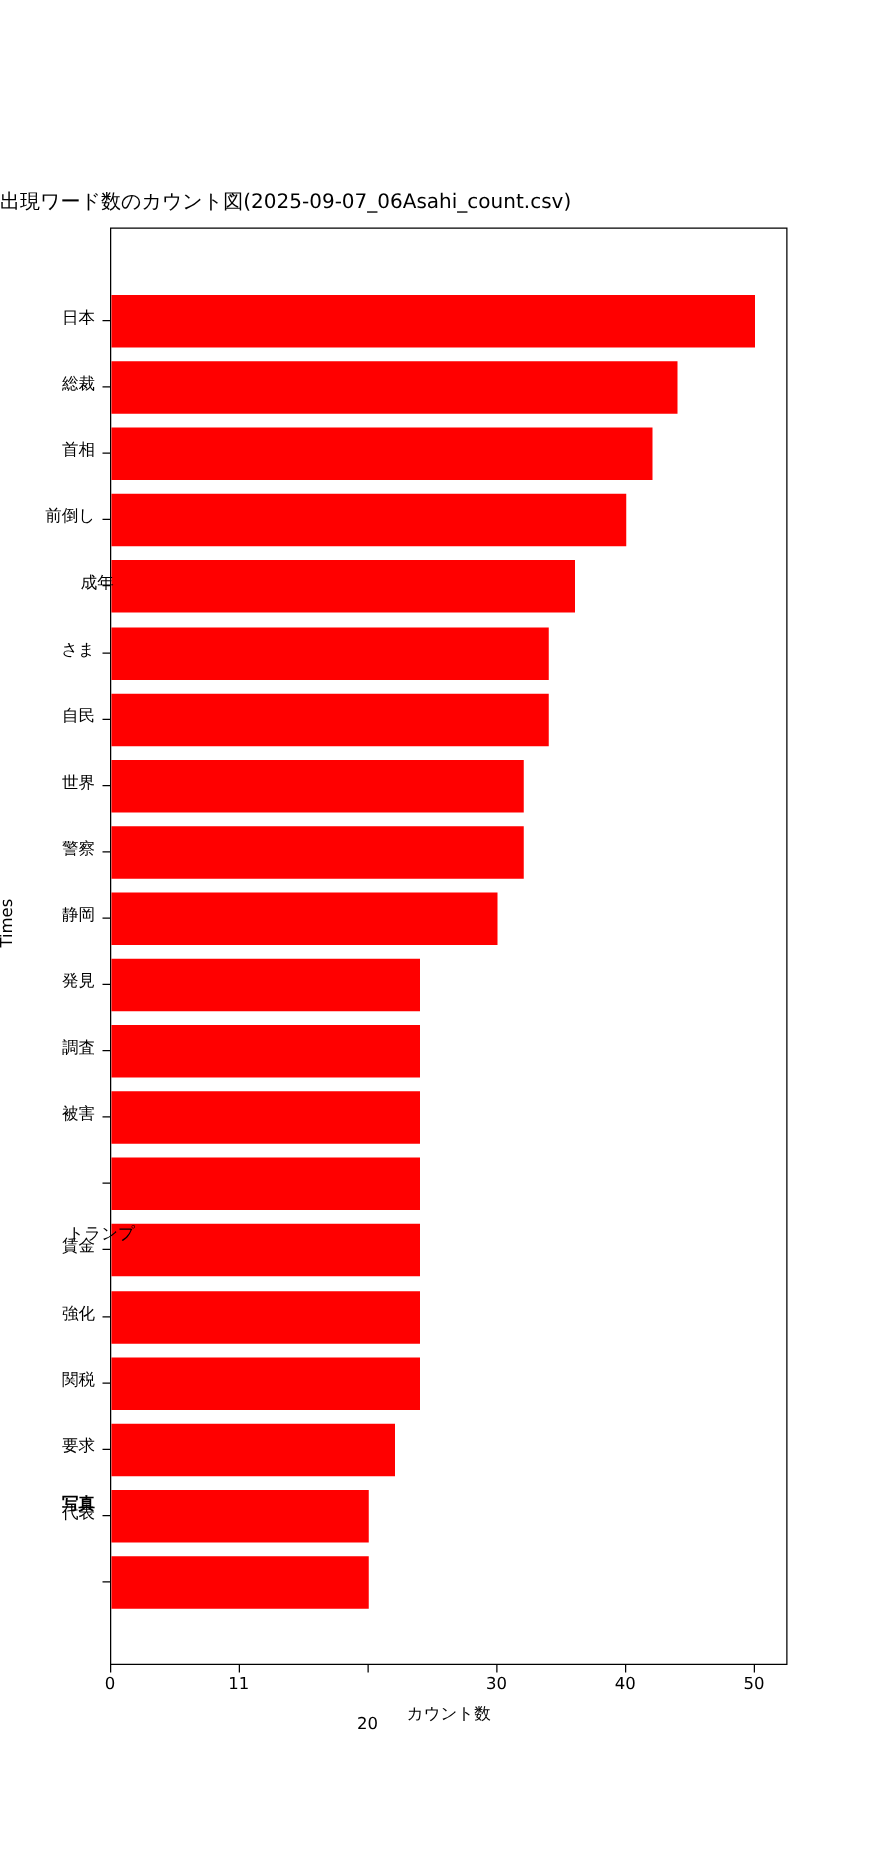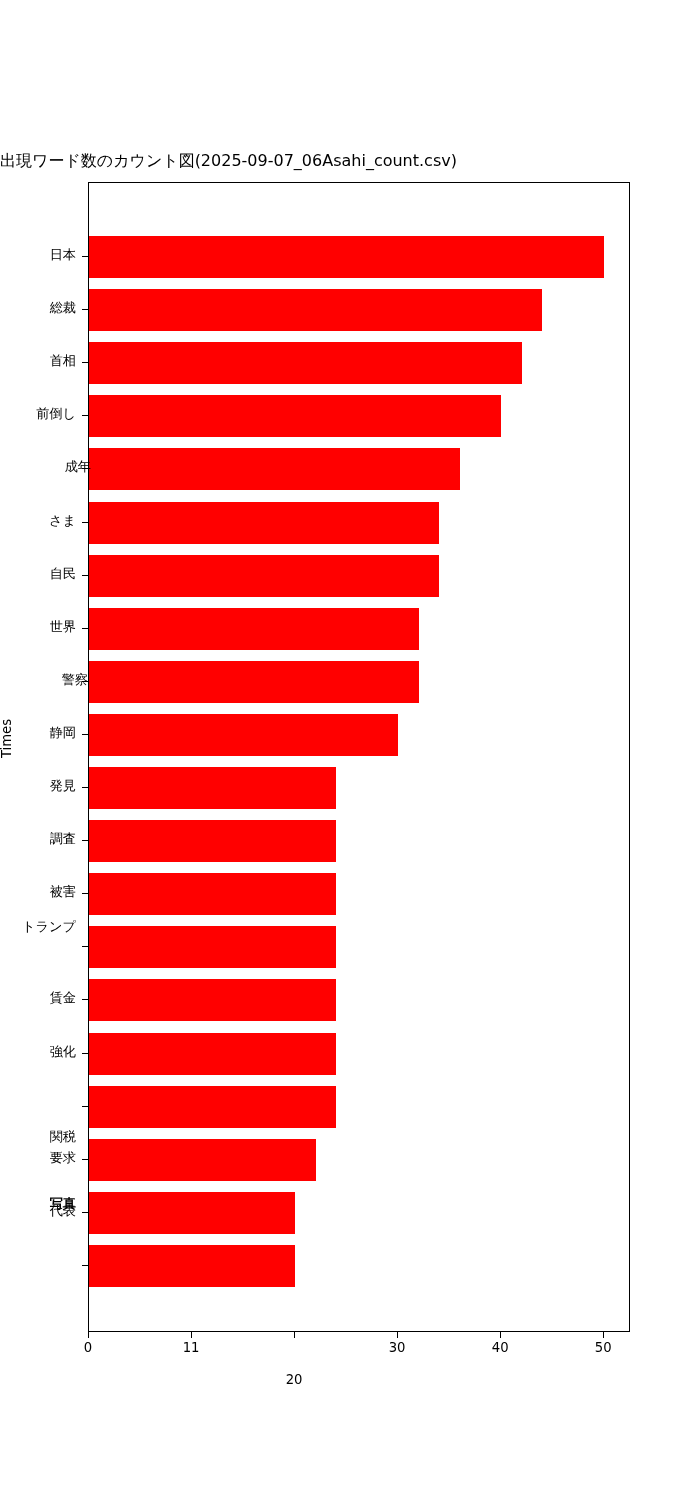--- a/index.html
+++ b/index.html
@@ -216,37 +216,37 @@
       <div class="ytick-label" style="left: 0px; width: 76px; top: 407.3px; right: auto;">前倒し</div>
       <div class="ytick-mark" style="top: 468.4px;"></div>
       <div class="ytick-label" style="left: 15px; width: 76px; top: 460.4px; right: auto;">成年</div>
       <div class="ytick-mark" style="top: 521.5px;"></div>
       <div class="ytick-label" style="left: 0px; width: 76px; top: 513.5px; right: auto;">さま</div>
       <div class="ytick-mark" style="top: 574.6px;"></div>
       <div class="ytick-label" style="left: 0px; width: 76px; top: 566.6px; right: auto;">自民</div>
       <div class="ytick-mark" style="top: 627.7px;"></div>
       <div class="ytick-label" style="left: 0px; width: 76px; top: 619.7px; right: auto;">世界</div>
       <div class="ytick-mark" style="top: 680.8px;"></div>
-      <div class="ytick-label" style="left: 0px; width: 76px; top: 672.8px; right: auto; padding-left: 12px;">警察</div>
+      <div class="ytick-label" style="left: 0px; width: 76px; top: 672.8px; right: auto;">警察</div>
       <div class="ytick-mark" style="top: 733.9px;"></div>
       <div class="ytick-label" style="left: 0px; width: 76px; top: 725.9px; right: auto;">静岡</div>
       <div class="ytick-mark" style="top: 787px;"></div>
       <div class="ytick-label" style="left: 0px; width: 76px; top: 779px; right: auto;">発見</div>
       <div class="ytick-mark" style="top: 840.1px;"></div>
       <div class="ytick-label" style="left: 0px; width: 76px; top: 832.1px; right: auto;">調査</div>
       <div class="ytick-mark" style="top: 893.2px;"></div>
       <div class="ytick-label" style="left: 0px; width: 76px; top: 885.2px; right: auto;">被害</div>
       <div class="ytick-mark" style="top: 946.3px;"></div>
-      <div class="ytick-label" style="left: 0px; width: 76px; top: 920px; right: auto;">トランプ</div>
+      <div class="ytick-label" style="left: 0px; width: 76px; top: 981px; right: auto; padding-left: 32px;">トランプ</div>
       <div class="ytick-mark" style="top: 999.4px;"></div>
       <div class="ytick-label" style="left: 0px; width: 76px; top: 991.4px; right: auto;">賃金</div>
       <div class="ytick-mark" style="top: 1052.5px;"></div>
       <div class="ytick-label" style="left: 0px; width: 76px; top: 1044.5px; right: auto;">強化</div>
       <div class="ytick-mark" style="top: 1105.6px;"></div>
-      <div class="ytick-label" style="left: 0px; width: 76px; top: 1097.6px; right: auto; margin-top: 32px;">関税</div>
+      <div class="ytick-label" style="left: 0px; width: 76px; top: 1097.6px; right: auto;">関税</div>
       <div class="ytick-mark" style="top: 1158.7px;"></div>
       <div class="ytick-label" style="left: 0px; width: 76px; top: 1150.7px; right: auto;">要求</div>
       <div class="ytick-mark" style="top: 1211.8px;"></div>
       <div class="ytick-label" style="left: 0px; width: 76px; top: 1203.8px; right: auto;">代表</div>
       <div class="ytick-mark" style="top: 1264.9px;"></div>
       <div class="ytick-label" style="left: 0px; width: 76px; top: 1197px; right: auto; font-weight: bold;">写真</div>
     </div>
   <div id="x-axis">
       <div class="xtick-mark" style="left: 88px;"></div>
       <div class="xtick-label" style="left: 58px; width: 60px;">0</div>
@@ -255,15 +255,16 @@
       <div class="xtick-mark" style="left: 294.084px;"></div>
       <div class="xtick-label" style="left: 264.084px; width: 60px; margin-top: 32px;">20</div>
       <div class="xtick-mark" style="left: 397.125px;"></div>
       <div class="xtick-label" style="left: 367.125px; width: 60px;">30</div>
       <div class="xtick-mark" style="left: 500.167px;"></div>
       <div class="xtick-label" style="left: 470.167px; width: 60px;">40</div>
       <div class="xtick-mark" style="left: 603.209px;"></div>
       <div class="xtick-label" style="left: 573.209px; width: 60px;">50</div>
     </div>
 
+  <div id="xlabel">カウント数</div>
   <div id="ylabel">Times</div>
 
 </div>
 
 </body></html>

